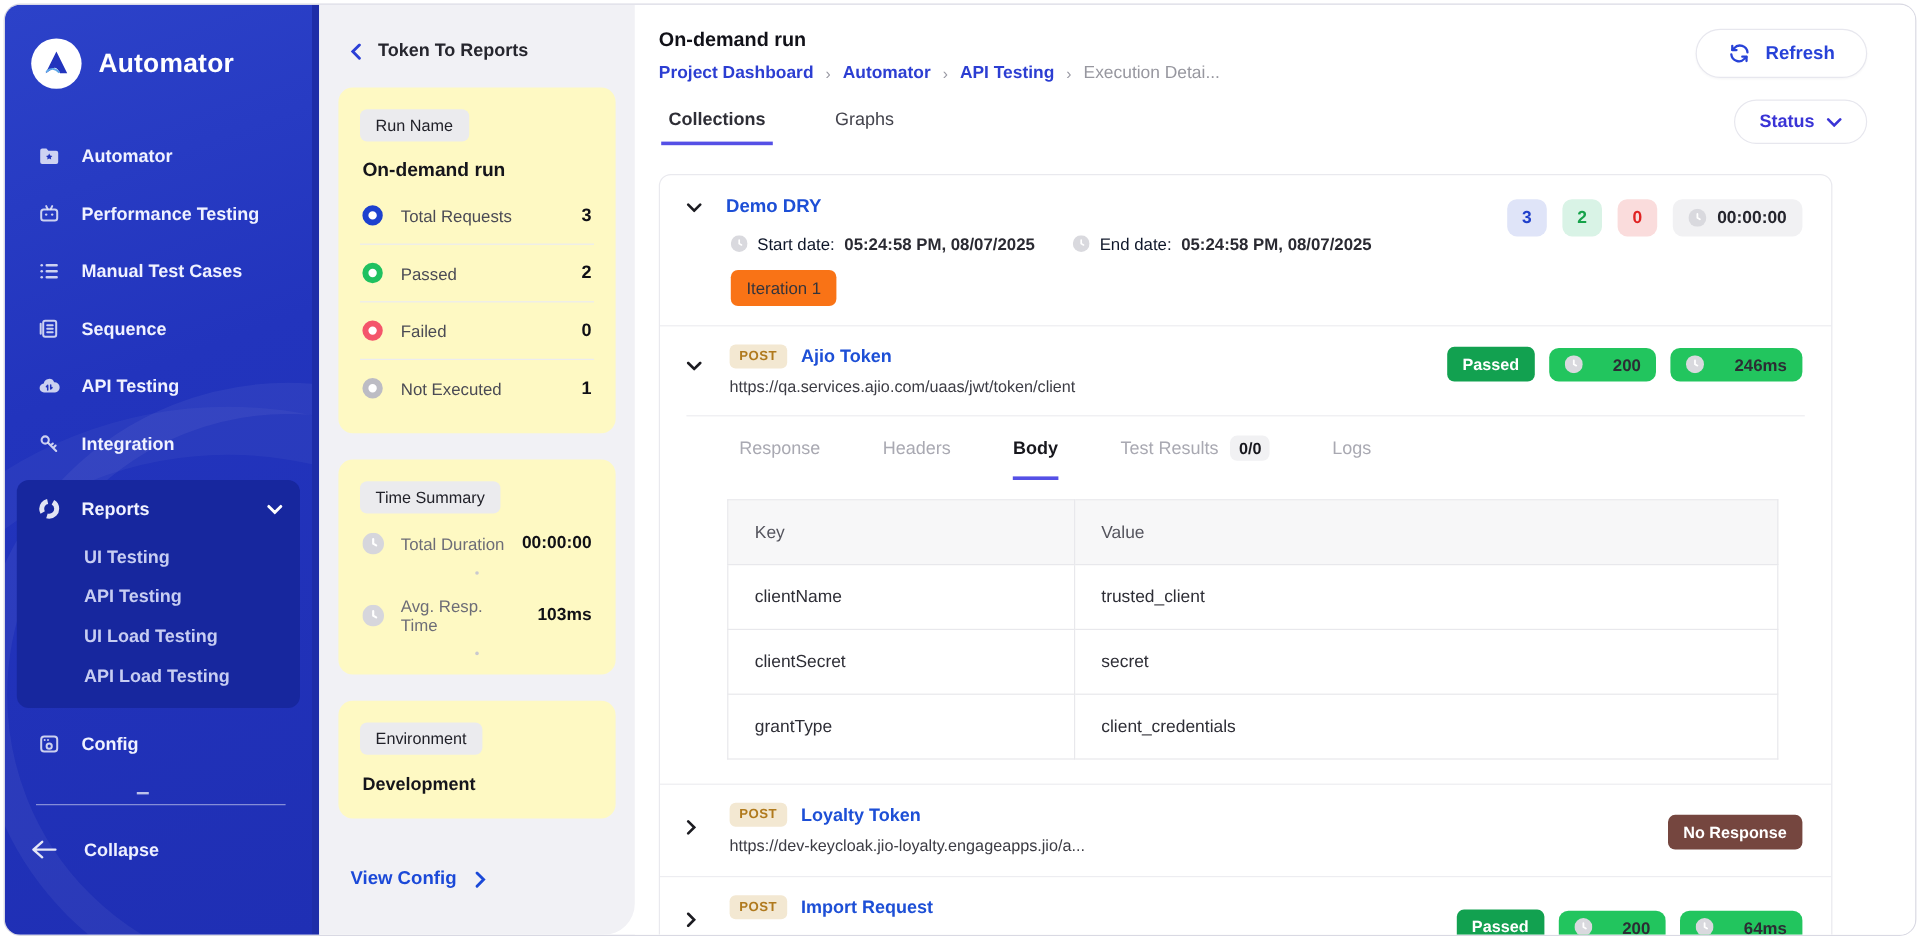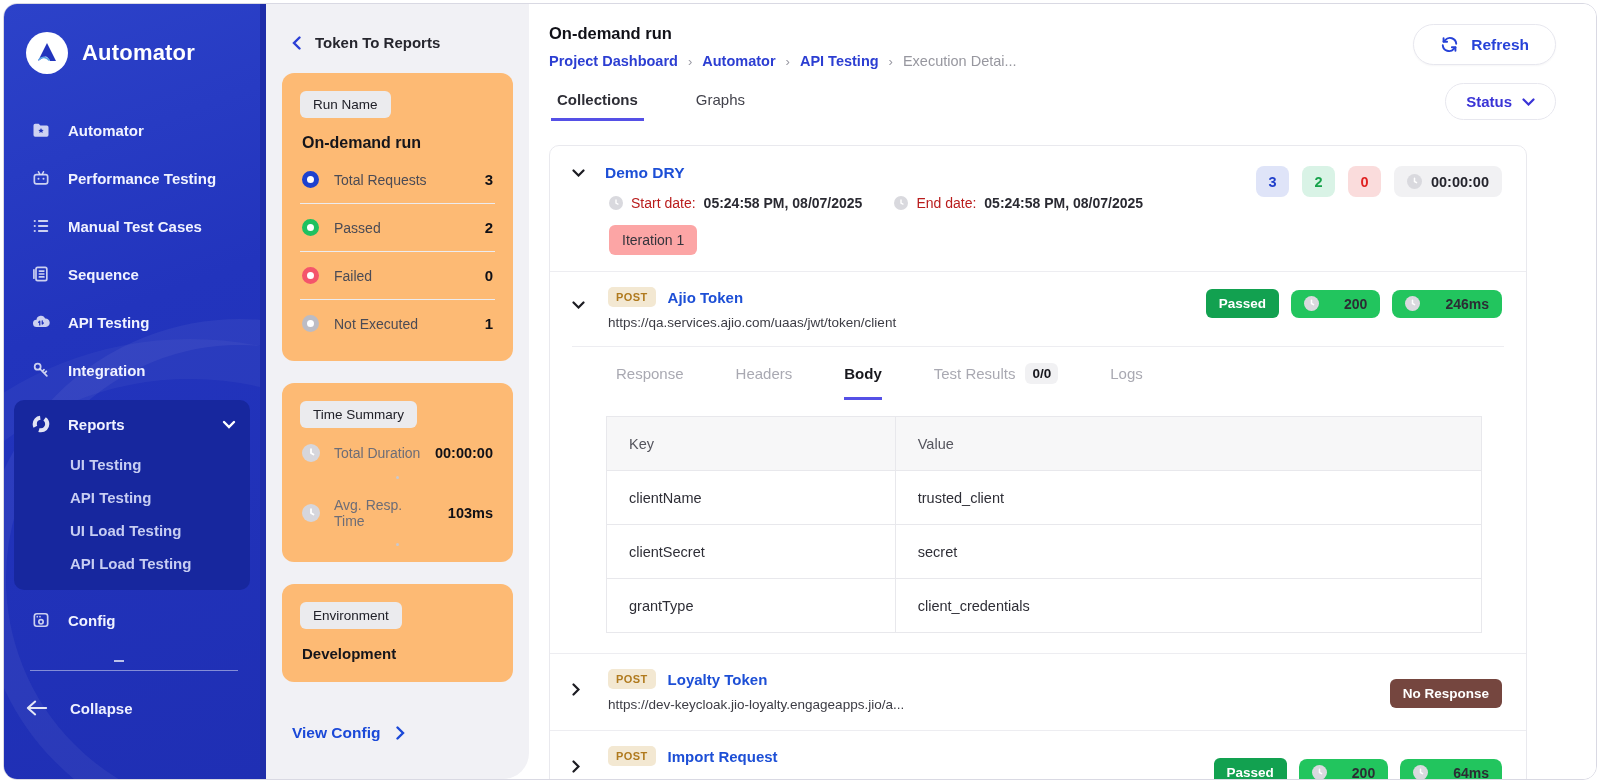--- a/index.html
+++ b/index.html
@@ -21,21 +21,21 @@
   .reports-head { padding-left:16px; padding-right:14px; }
   .reports-head .grow { flex:1; }
   .report-sub { padding:8px 18px 8px 56px; font-size:15px; font-weight:700; color:#c7cdf2; cursor:pointer; }
   .side-dash { margin:16px 0 4px 110px; width:10px; height:2px; background:rgba(255,255,255,.7); }
   .side-divider { margin:8px 22px 0 26px; border:none; border-top:1px solid rgba(255,255,255,.45); }
   .collapse-row { display:flex; align-items:center; gap:22px; padding:26px 18px 13px 22px; font-size:15px; font-weight:700; color:#eef0ff; cursor:pointer; }
 
   
   .panel { width:263px; flex:0 0 263px; background:#f1f1f5; border-radius:0 0 26px 0; padding:30px 16px 0 16px; position:relative; }
   .back-row { display:flex; align-items:center; gap:14px; padding-left:10px; font-size:15px; font-weight:700; color:#26262e; cursor:pointer; }
-  .card { background:#fdba74; border-radius:12px; padding:18px 18px 14px 18px; margin-top:22px; }
+  .card { background:#fef9c3; border-radius:12px; padding:18px 18px 14px 18px; margin-top:22px; }
   .chip { display:inline-block; background:#ebebee; border-radius:6px; padding:6px 13px; font-size:13.5px; color:#212129; }
   .run-title { font-size:16px; font-weight:800; color:#15151b; margin:16px 0 4px 2px; }
   .stat-row { display:flex; align-items:center; gap:15px; padding:15px 2px; border-bottom:1px solid #ececf0; }
   .stat-row:last-child { border-bottom:none; }
   .donut { width:17px; height:17px; border-radius:50%; border:5px solid #999; background:#fff; flex:0 0 17px; }
   .stat-label { flex:1; font-size:14px; color:#4b4b55; }
   .stat-value { font-size:15px; font-weight:800; color:#101016; }
   .time-row { display:flex; align-items:center; gap:14px; padding:16px 2px 6px 2px; }
   .time-label { flex:1; font-size:14px; color:#6d6d77; }
   .time-value { font-size:14.5px; font-weight:800; color:#101016; }
@@ -62,24 +62,24 @@
   .col-header { position:relative; padding:18px 22px 16px 22px; border-bottom:1px solid #ededf1; }
   .col-title-row { display:flex; align-items:center; gap:20px; }
   .col-name { font-size:15.5px; font-weight:800; color:#1d4fd6; cursor:pointer; }
   .col-badges { position:absolute; right:24px; top:20px; display:flex; align-items:center; gap:13px; }
   .cnt { min-width:33px; height:31px; border-radius:8px; display:flex; align-items:center; justify-content:center; font-size:14.5px; font-weight:800; }
   .cnt.total { background:#dfe4f8; color:#2140cb; }
   .cnt.pass { background:#d9f3e6; color:#16a24a; }
   .cnt.fail { background:#fadcdc; color:#e02222; }
   .cnt.dur { background:#f1f1f3; color:#25252d; padding:0 13px; gap:9px; }
   .dates-row { display:flex; align-items:center; gap:8px; margin:13px 0 0 37px; font-size:14px; }
-  .date-label { color:#b91c1c; }
+  .date-label { color:#0f172a; }
   .date-value { color:#2a2a32; font-weight:700; }
   .date-gap { width:16px; }
-  .iter-chip { display:inline-block; background:#fca5a5; border-radius:6px; padding:7px 13px; font-size:14px; color:#34343c; margin:14px 0 0 37px; }
+  .iter-chip { display:inline-block; background:#f97316; border-radius:6px; padding:7px 13px; font-size:14px; color:#34343c; margin:14px 0 0 37px; }
 
   .request { padding:15px 22px 0 22px; }
   .req-head { display:flex; align-items:flex-start; position:relative; }
   .req-chevron { margin-top:14px; width:14px; flex:0 0 14px; cursor:pointer; }
   .req-main { margin-left:22px; }
   .req-line1 { display:flex; align-items:center; gap:12px; }
   .method-badge { background:#f3e8d2; color:#b07a1e; font-size:11px; font-weight:800; letter-spacing:.4px; padding:4px 8px; border-radius:5px; }
   .req-name { font-size:15px; font-weight:800; color:#1d4fd6; cursor:pointer; }
   .req-url { margin-top:8px; font-size:13.5px; color:#3c3c44; }
   .req-badges { position:absolute; right:2px; top:2px; display:flex; align-items:center; gap:12px; }

